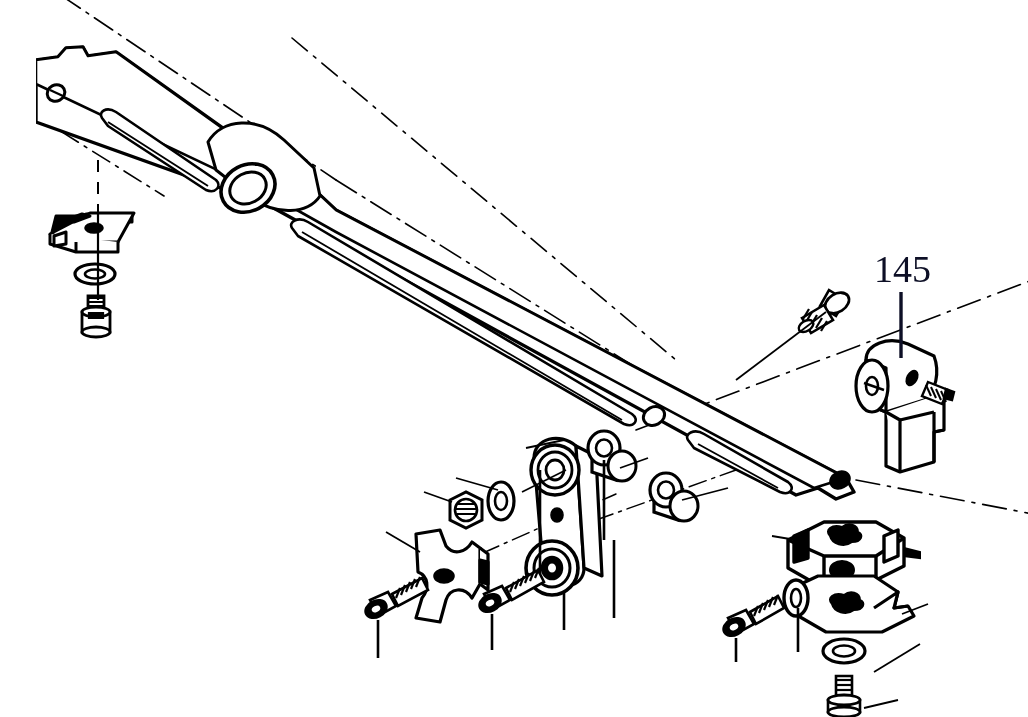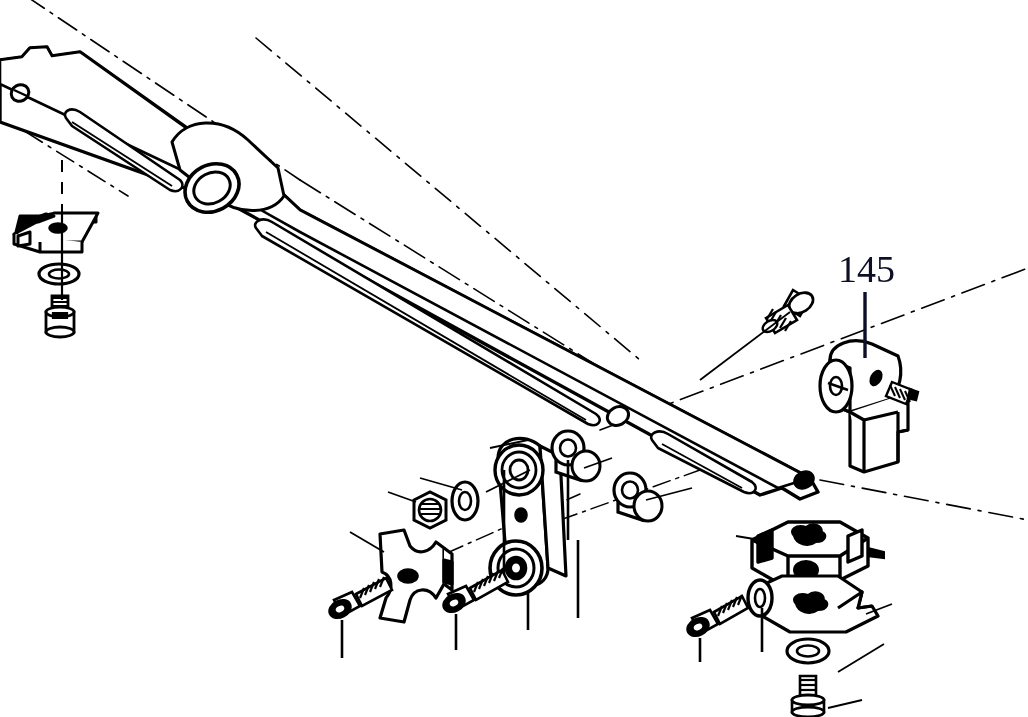--- a/index.html
+++ b/index.html
@@ -3,21 +3,21 @@
 <meta charset="utf-8">
 <title>Exploded Parts Diagram</title>
 <style>
   html,body{margin:0;padding:0;background:#ffffff;}
   body{
     width:1028px;height:717px;
     font-family:"Liberation Serif", serif;
     overflow:hidden;
     position:relative;
   }
-  #stage{position:relative;width:839px;height:717px;background:#f0abfc;}
+  #stage{position:relative;width:839px;height:717px;background:#f0abfc;margin-left:36px;}
   #stage svg{position:absolute;top:0;left:0;}
   .callout-text{
     position:absolute;
     font-family:"Liberation Serif", serif;
     font-size:38px;
     line-height:38px;
     color:#0d0f26;
     letter-spacing:0px;
     user-select:none;
   }

